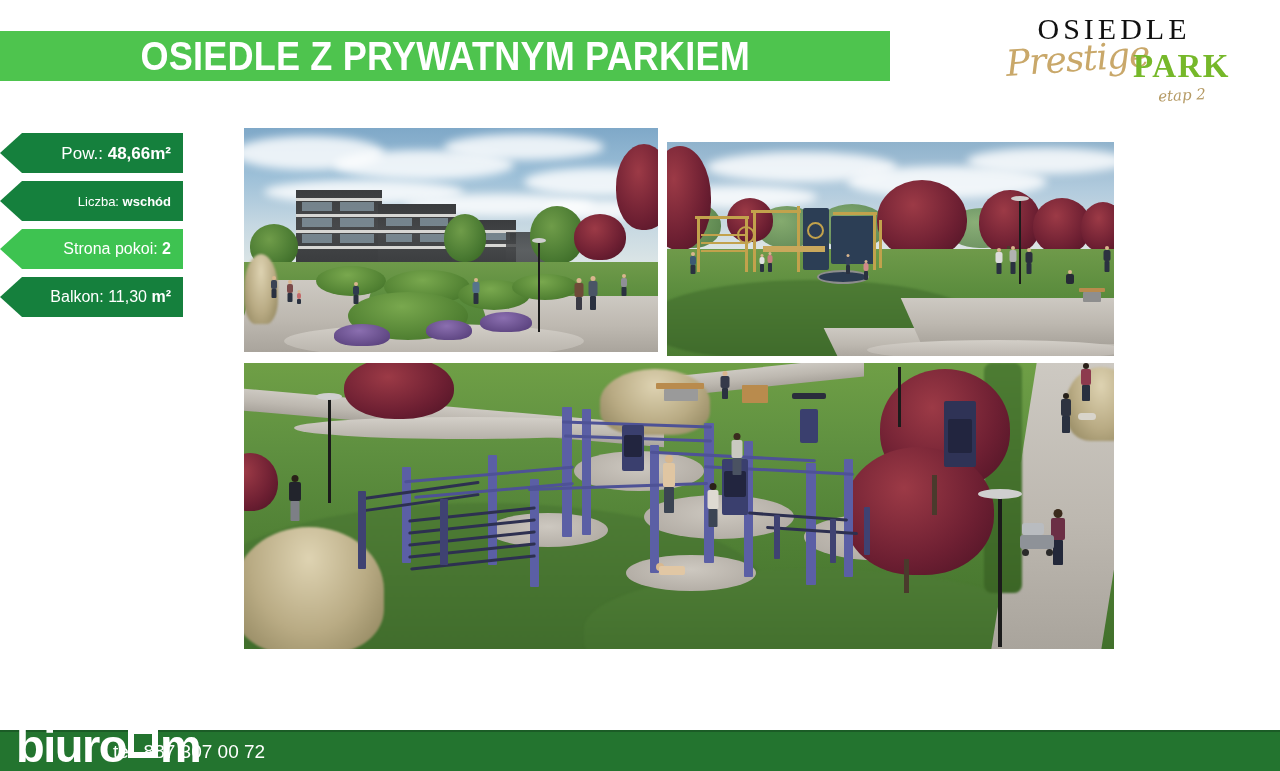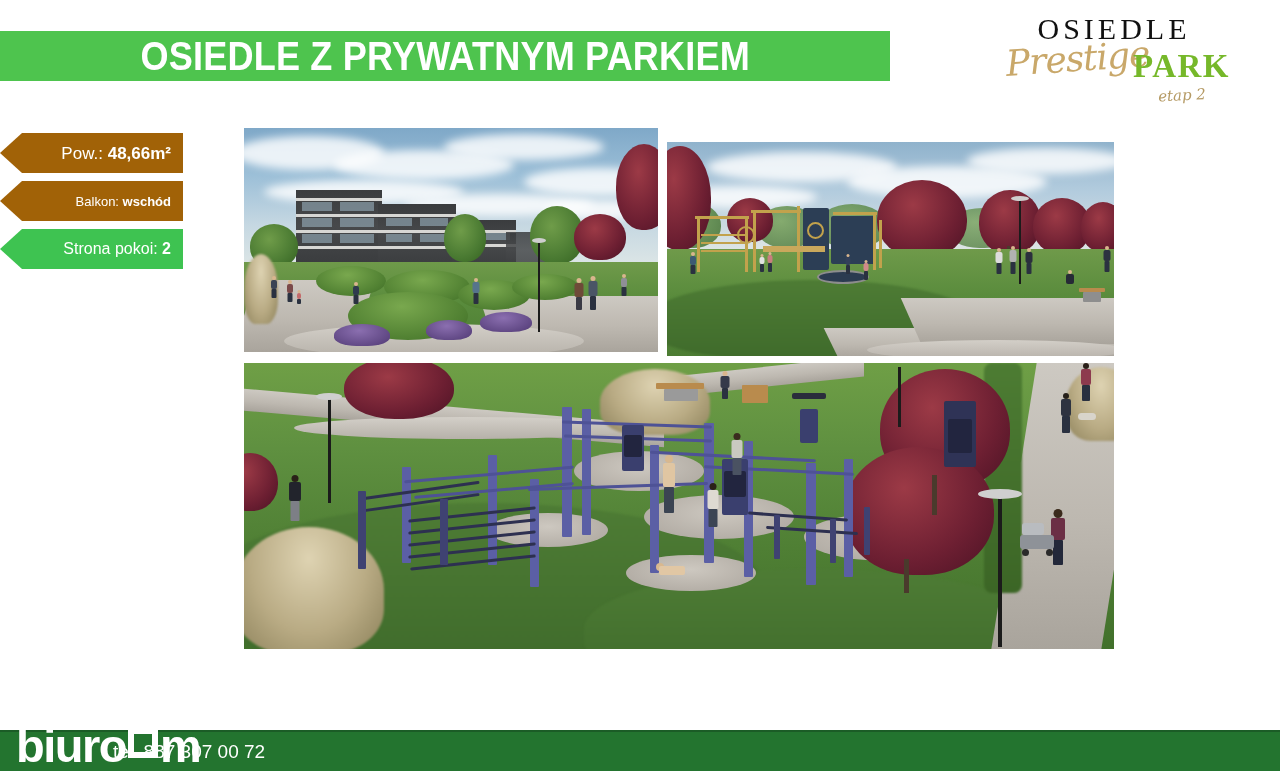--- a/index.html
+++ b/index.html
@@ -113,21 +113,21 @@
     height: 40px;
     margin-bottom: 8px;
     display: flex;
     align-items: center;
     justify-content: flex-end;
     padding-right: 12px;
     color: #ffffff;
     white-space: nowrap;
     clip-path: polygon(0% 50%, 22px 0%, 100% 0%, 100% 100%, 22px 100%);
   }
-  .badge.dark  { background: #a16207; }
+  .badge.dark  { background: #15803d; }
   .badge.light { background: #3ec351; }
 
   .badge-text { font-size: 15px; font-weight: normal; line-height: 1; }
   .badge-text b { font-weight: bold; }
 
   .badge-pow   .badge-text { font-size: 17px; }
   .badge-pietro .badge-text { font-size: 17px; letter-spacing: 0.5px; }
   .badge-pietro .badge-text b { font-size: 24px; margin-left: 8px; }
   .badge-strona .badge-text { font-size: 13px; }
   .badge-rooms .badge-text { font-size: 16px; }
@@ -356,27 +356,30 @@
   </div>
 
   <div class="badge-list">
 
     <div class="badge dark badge-pow">
       <div class="badge-text"><span>Pow.: </span><b>48,66m²</b></div>
     </div>
 
 
     <div class="badge dark badge-strona">
-      <div class="badge-text"><span>Balkon: </span><b>wschód</b></div>
+      <div class="badge-text"><span>Liczba: </span><b>wschód</b></div>
     </div>
 
     <div class="badge light badge-rooms">
       <div class="badge-text"><span>Strona pokoi: </span><b>2</b></div>
     </div>
 
+    <div class="badge dark badge-balkon">
+      <div class="badge-text"><span>Balkon: 11,30 </span><b>m²</b></div>
+    </div>
 
   </div>
 
   <div class="render-top-left">
     <div class="scene">
       <div class="sky" style="height:62%"></div>
       <div class="cloud" style="left:-10px; top:8px;  width:150px; height:34px;"></div>
       <div class="cloud" style="left:90px;  top:22px; width:180px; height:30px;"></div>
       <div class="cloud" style="left:200px; top:6px;  width:160px; height:26px;"></div>
       <div class="cloud" style="left:280px; top:40px; width:150px; height:28px;"></div>

